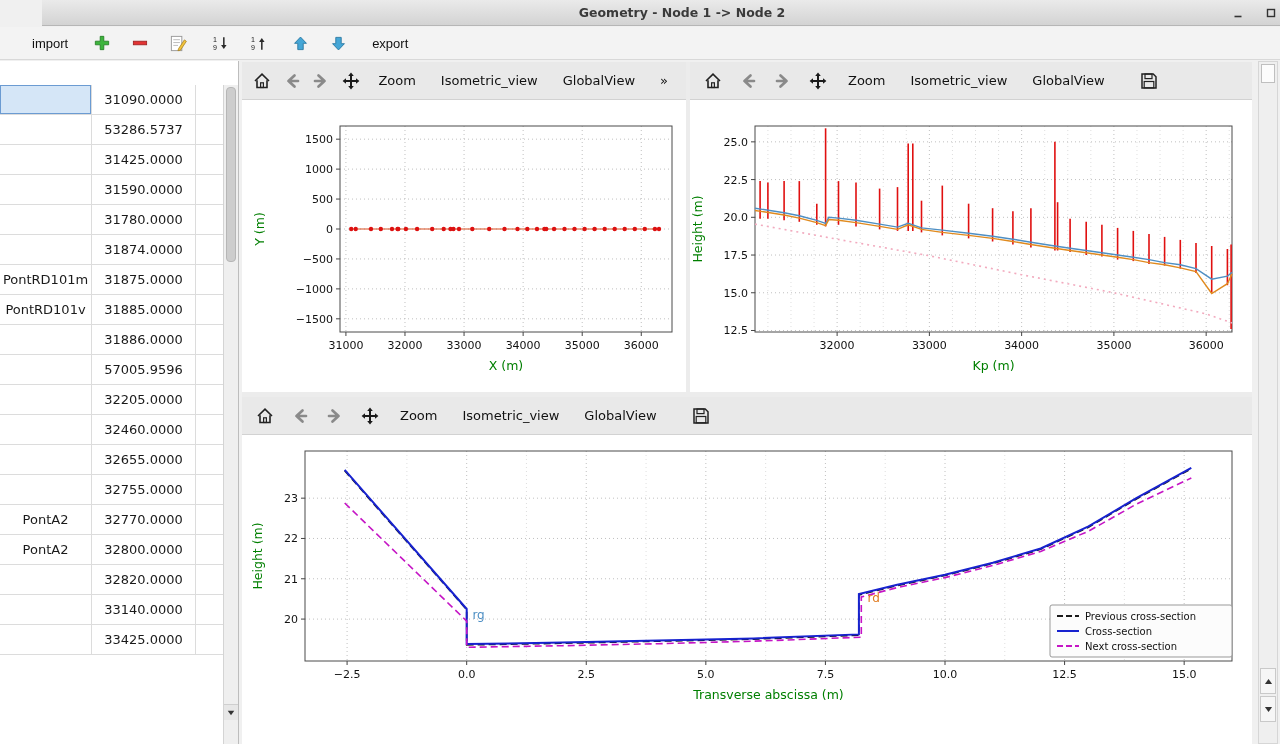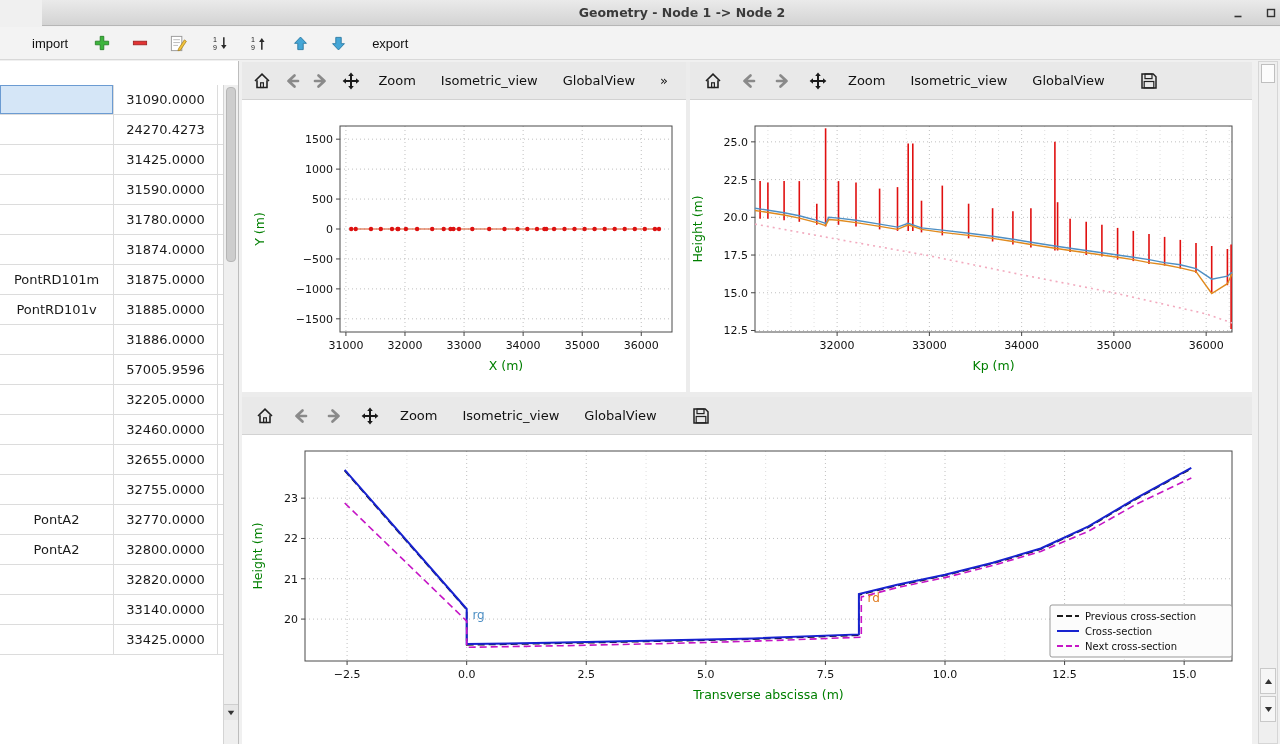--- a/index.html
+++ b/index.html
@@ -24,21 +24,21 @@
   .gap-s { margin-left:14px; } .gap-m { margin-left:18px; }
 
   
   .left-panel { position:absolute; left:0; top:61px; width:239px; height:683px; background:#fff; border-right:1px solid #bdbdbd; }
   .table-header { display:flex; height:24px; background:linear-gradient(#f7f7f7,#e2e2e2); border-bottom:1px solid #c6c6c6;margin-top:34px; }
   .th { display:flex; align-items:center; justify-content:center; font-size:12.5px; color:#222; border-right:1px solid #c6c6c6; }
   .th.name { width:114px; } .th.kp { width:110px; } .th.cap { flex:1; border-right:none; }
   .table-rows { position:absolute; top:24px; left:0; width:224px; }
   .trow { display:flex; height:30px; border-bottom:1px solid #dcdcdc; background:#fff; }
   .td { display:flex; align-items:center; justify-content:center; font-size:13px; border-right:1px solid #dcdcdc; overflow:hidden; }
-  .td.name { width:114px; } .td.kp { width:104px; }
+  .td.name { width:92px; } .td.kp { width:104px; }
   .td.selected { background:#d5e6f7; box-shadow: inset 0 0 0 1px #6b9bd2; }
   .table-scrollbar { position:absolute; right:0; top:24px; width:15px; height:659px; background:#efefef; border-left:1px solid #d4d4d4; }
   .table-thumb { position:absolute; left:2px; top:2px; width:10px; height:175px; background:#cdcdcd; border:1px solid #b6b6b6; border-radius:4px; }
   .table-down { position:absolute; left:0; bottom:24px; width:14px; height:16px; background:#e7e7e7; border-top:1px solid #cfcfcf;
     display:flex; align-items:center; justify-content:center; }
 
   
   .main { position:absolute; left:240px; top:61px; width:1014px; height:683px; }
   .panel { position:absolute; background:#fff; }
   #panel1 { left:2px; top:1px; width:444px; height:330px; }
@@ -207,21 +207,21 @@
       <div class="th kp">KP</div>
       <div class="th cap"></div>
     </div>
     <div class="table-rows" id="table-rows">
         <div class="trow">
           <div class="td name selected"></div>
           <div class="td kp">31090.0000</div>
         </div>
         <div class="trow">
           <div class="td name"></div>
-          <div class="td kp">24270.4273</div>
+          <div class="td kp">53286.5737</div>
         </div>
         <div class="trow">
           <div class="td name"></div>
           <div class="td kp">31425.0000</div>
         </div>
         <div class="trow">
           <div class="td name"></div>
           <div class="td kp">31590.0000</div>
         </div>
         <div class="trow">

